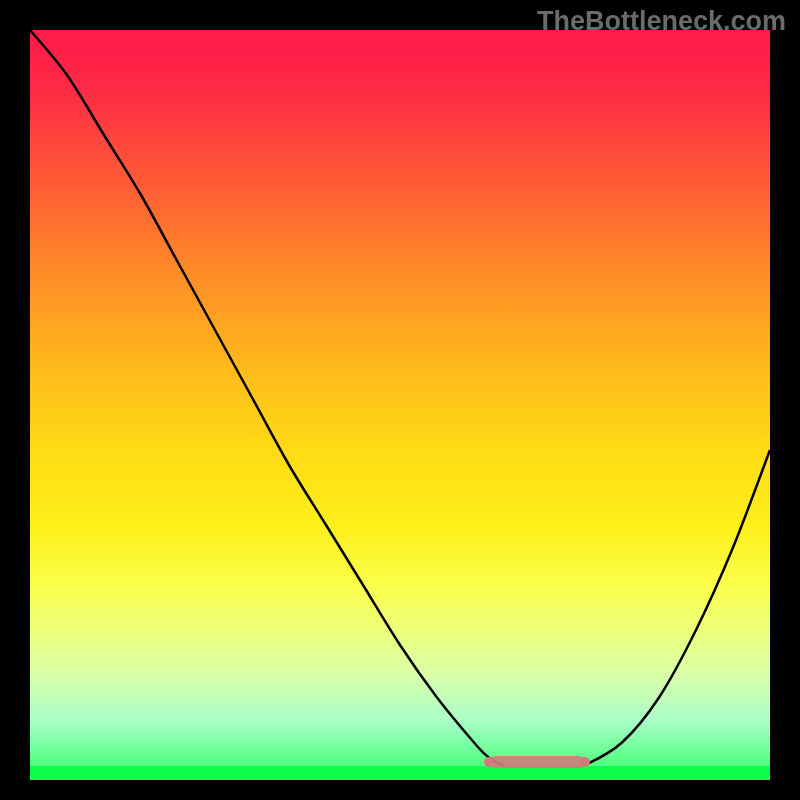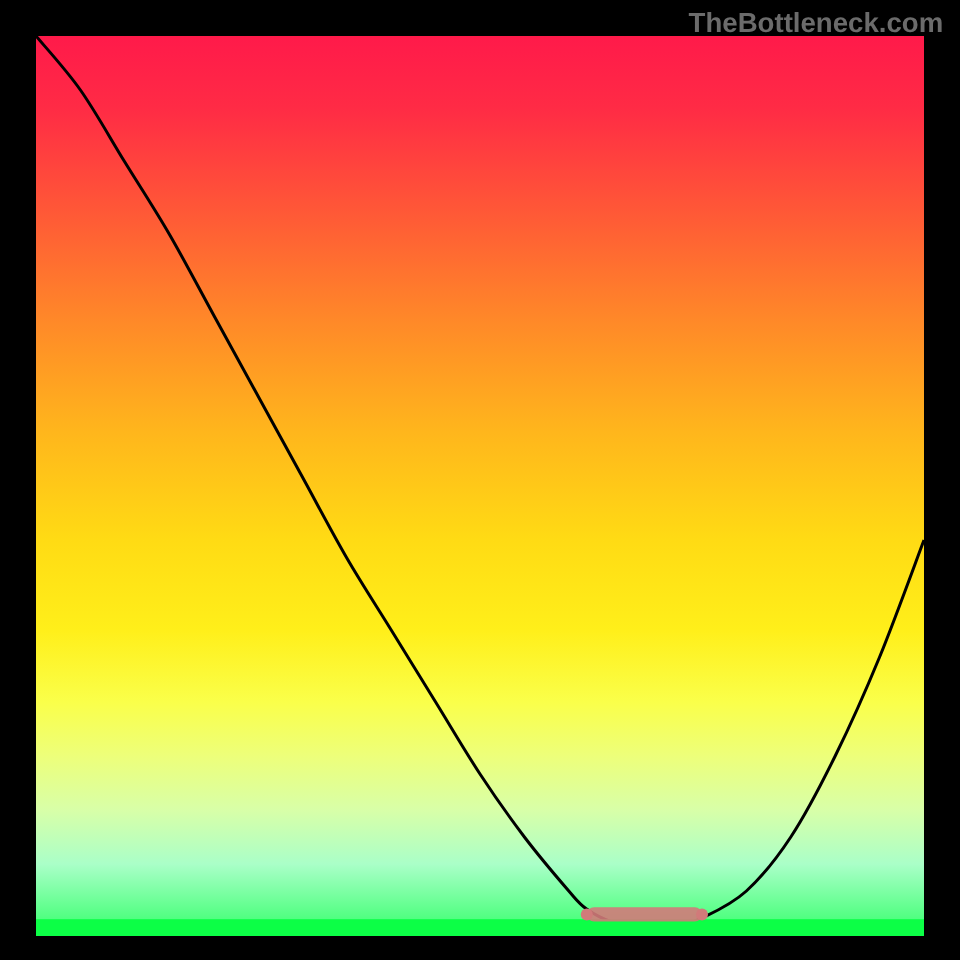--- a/index.html
+++ b/index.html
@@ -9,21 +9,21 @@
     background: #000;
     position: relative;
     font-family: Arial, sans-serif;
     overflow: hidden;
   }
   .watermark {
     position: absolute;
     top: 6px;
     right: 14px;
     color: #6b6b6b;
-    font-size: 23px;
+    font-size: 27px;
     font-weight: bold;
     z-index: 10;
   }
   .plot-area {
     position: absolute;
     left: 30px;
     top: 30px;
     width: 740px;
     height: 750px;
     overflow: hidden;

